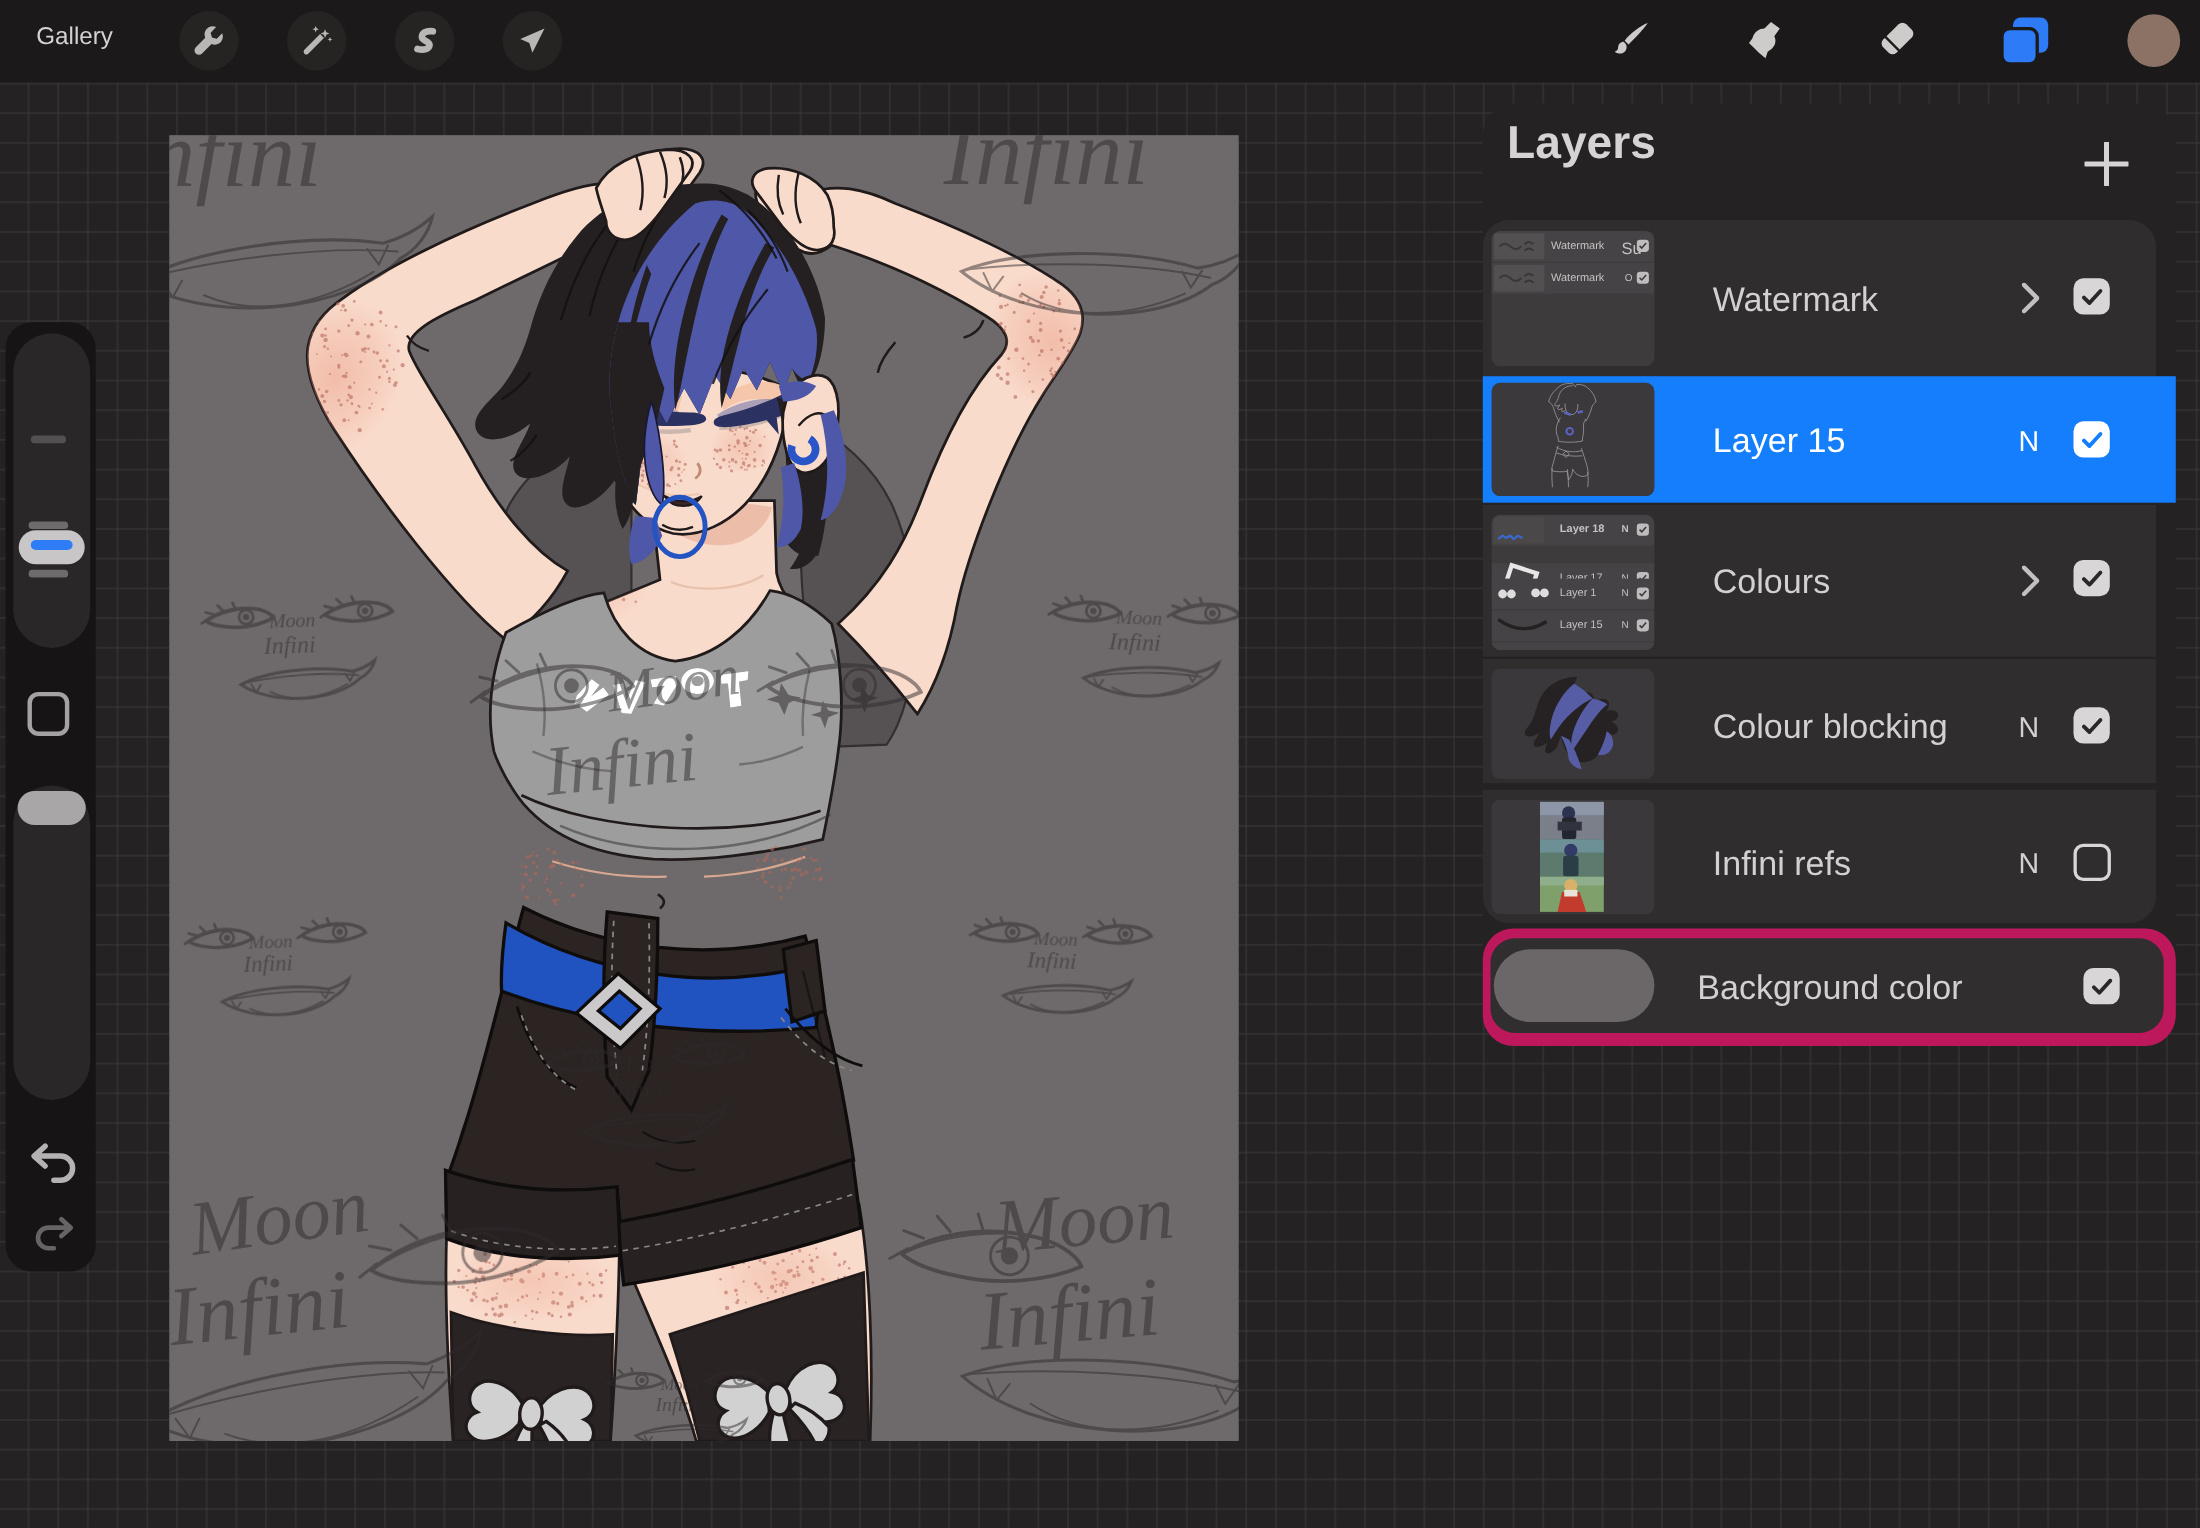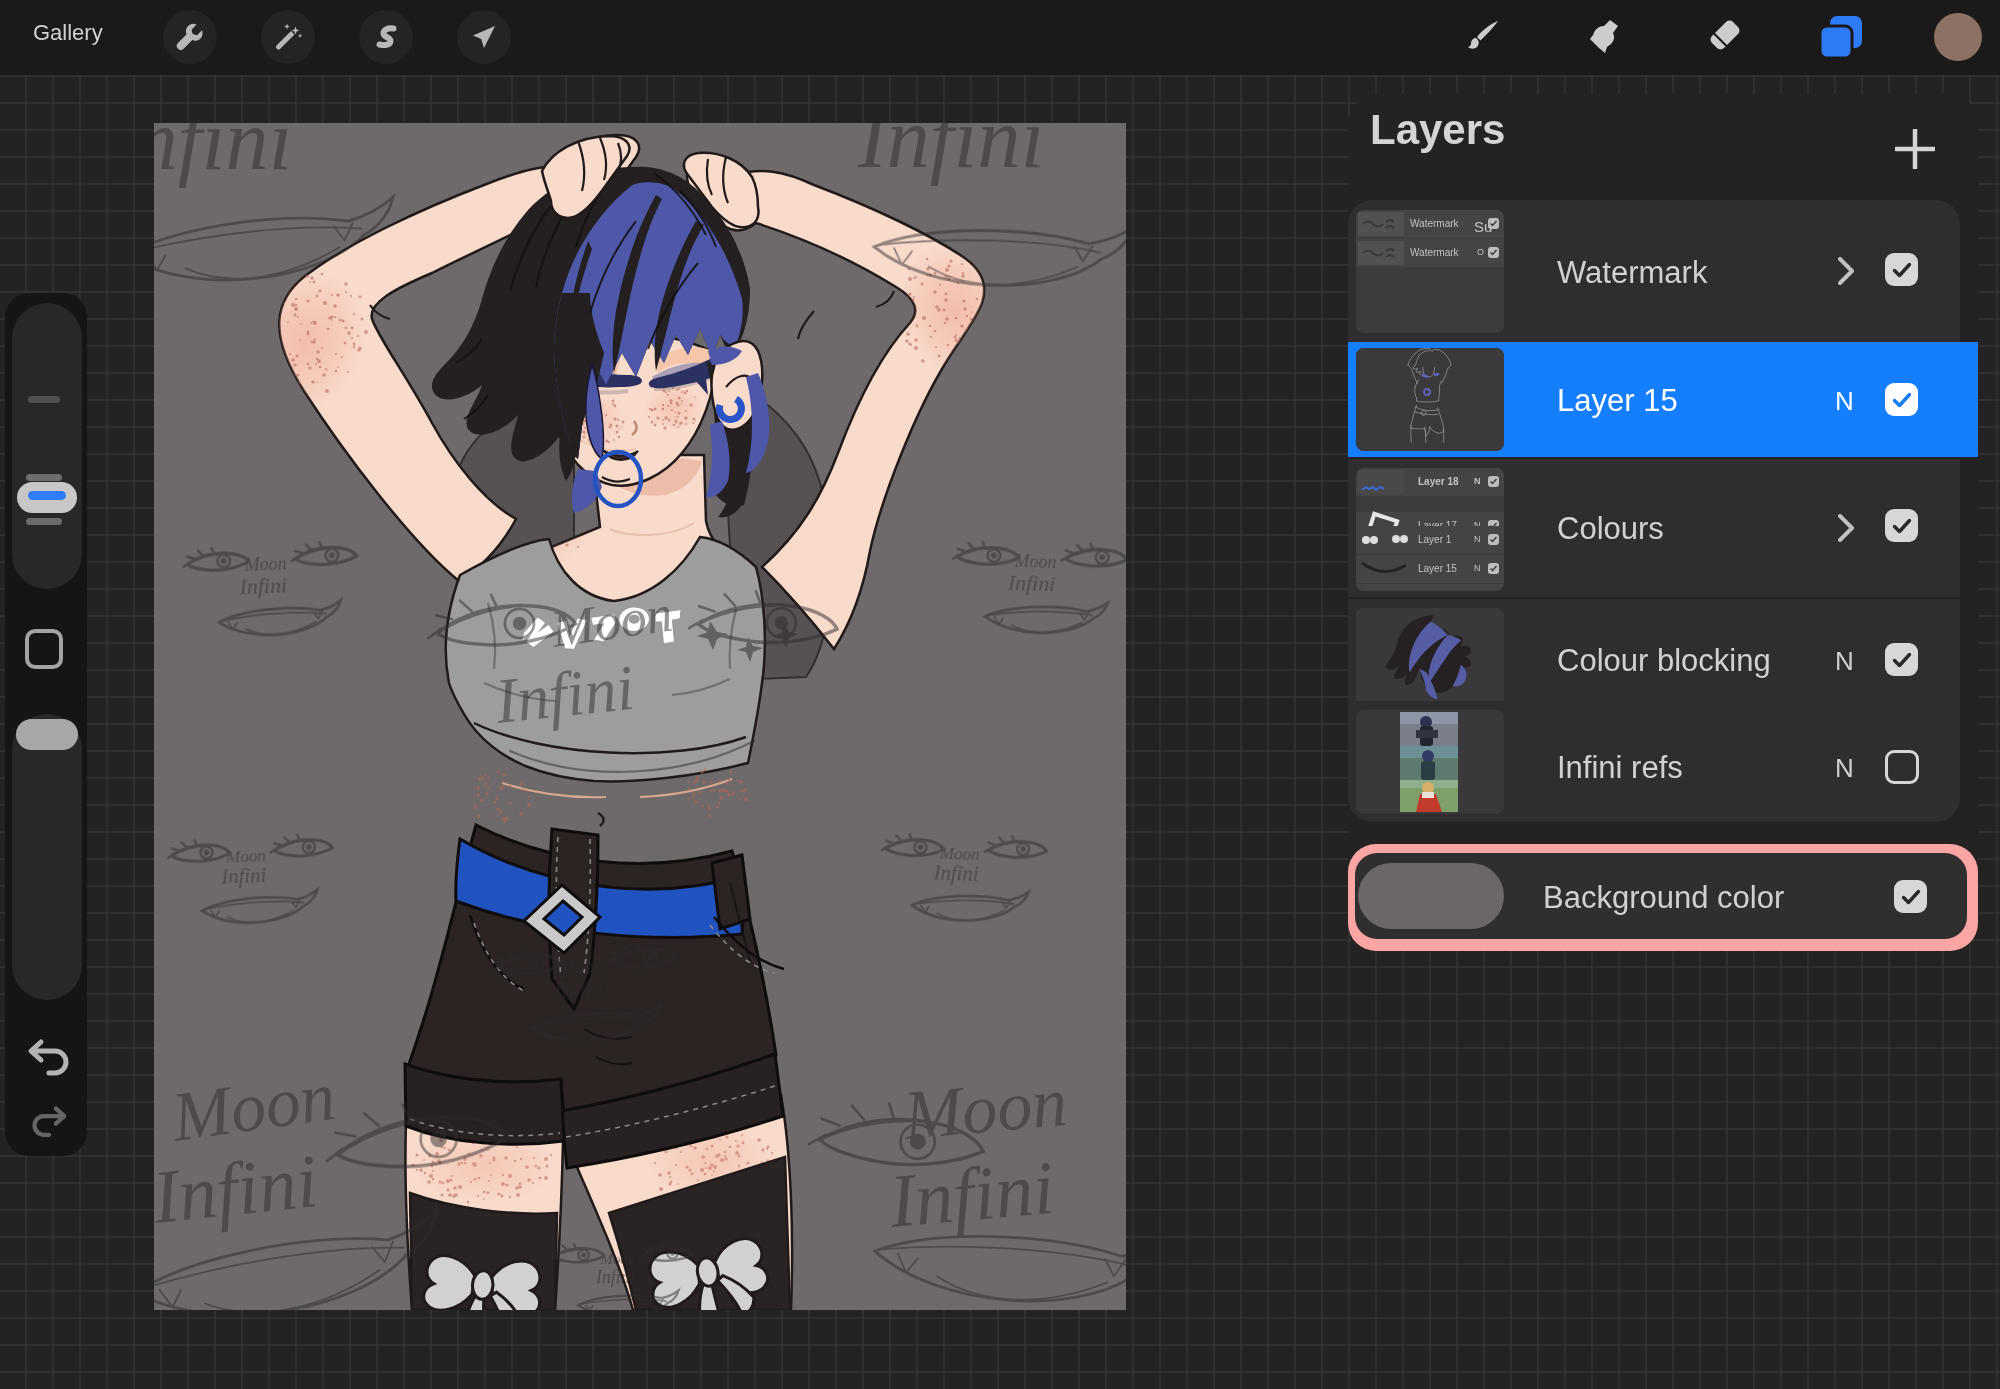--- a/index.html
+++ b/index.html
@@ -37,21 +37,21 @@
   .lrow{left:0;width:612px;background:#2f2d2e;}
   .lrow .thumb{left:8px;background:#3d3b3c;border-radius:8px;overflow:hidden;}
   .lname{left:209px;color:#d3d0d1;font-size:31px;}
   .nbadge{left:487px;color:#d3d0d1;font-size:26px;}
   .cbox{left:537px;width:33px;height:33px;border-radius:9px;background:#d9d6d7;}
   .cbox svg{position:absolute;left:50%;top:50%;transform:translate(-50%,-50%);}
   .chev{left:490px;}
   #row-l15{background:#157efc;}
   #row-l15 .lname{color:#fff;}
   #row-l15 .nbadge{color:#fff;}
-  #bgsection{left:0px;top:750px;width:630px;height:107px;background:#fca5a5;border-radius:28px;}
+  #bgsection{left:0px;top:750px;width:630px;height:107px;background:#be185d;border-radius:28px;}
   #bgrow{left:7px;top:9px;width:612px;height:86px;background:#302e2f;border-radius:22px;}
   #bgswatch{left:3px;top:10px;width:146px;height:66px;border-radius:33px;background:#6b6667;}
   .minirow{left:0;width:148px;height:28px;background:#454345;}
   .minitxt{color:#c5c2c3;font-size:10px;}
 </style>
 </head>
 <body>
 
 <div id="topbar" class="abs">
   <div id="gallery" class="abs">Gallery</div>
@@ -1451,21 +1451,21 @@
     </div>
     <span class="lname abs" style="top:44px;">Colour blocking</span>
     <span class="nbadge abs" style="top:47px;">N</span>
     <div class="cbox abs" style="top:44px;">
         <svg width="19" height="15" viewBox="0 0 19 15">
           <path fill="none" stroke="#2a2828" stroke-width="3.5" stroke-linecap="round" stroke-linejoin="round" d="M2 8l5 5L17 2"></path>
         </svg>
       </div>
   </div>
 
-  <div class="lrow abs" style="top:607px;height:121px;border-radius:0 0 24px 24px;">
+  <div class="lrow abs" style="top:624px;height:121px;border-radius:0 0 24px 24px;">
     <div class="thumb abs" style="top:9px;width:148px;height:104px;">
       <svg width="148" height="104" viewBox="0 0 148 104">
           <rect width="148" height="104" fill="#3a383a"></rect>
 <g>
 <rect x="44" y="2" width="58" height="34" fill="#7a7f8a"></rect>
 <rect x="44" y="2" width="58" height="12" fill="#8d96a6"></rect>
 <circle cx="70" cy="12" r="6" fill="#2c3150"></circle>
             <rect x="64" y="16" width="13" height="20" rx="3" fill="#23262e"></rect>
 <rect x="60" y="20" width="22" height="8" fill="#31343e"></rect>
 <rect x="44" y="36" width="58" height="34" fill="#5c7a6d"></rect>

